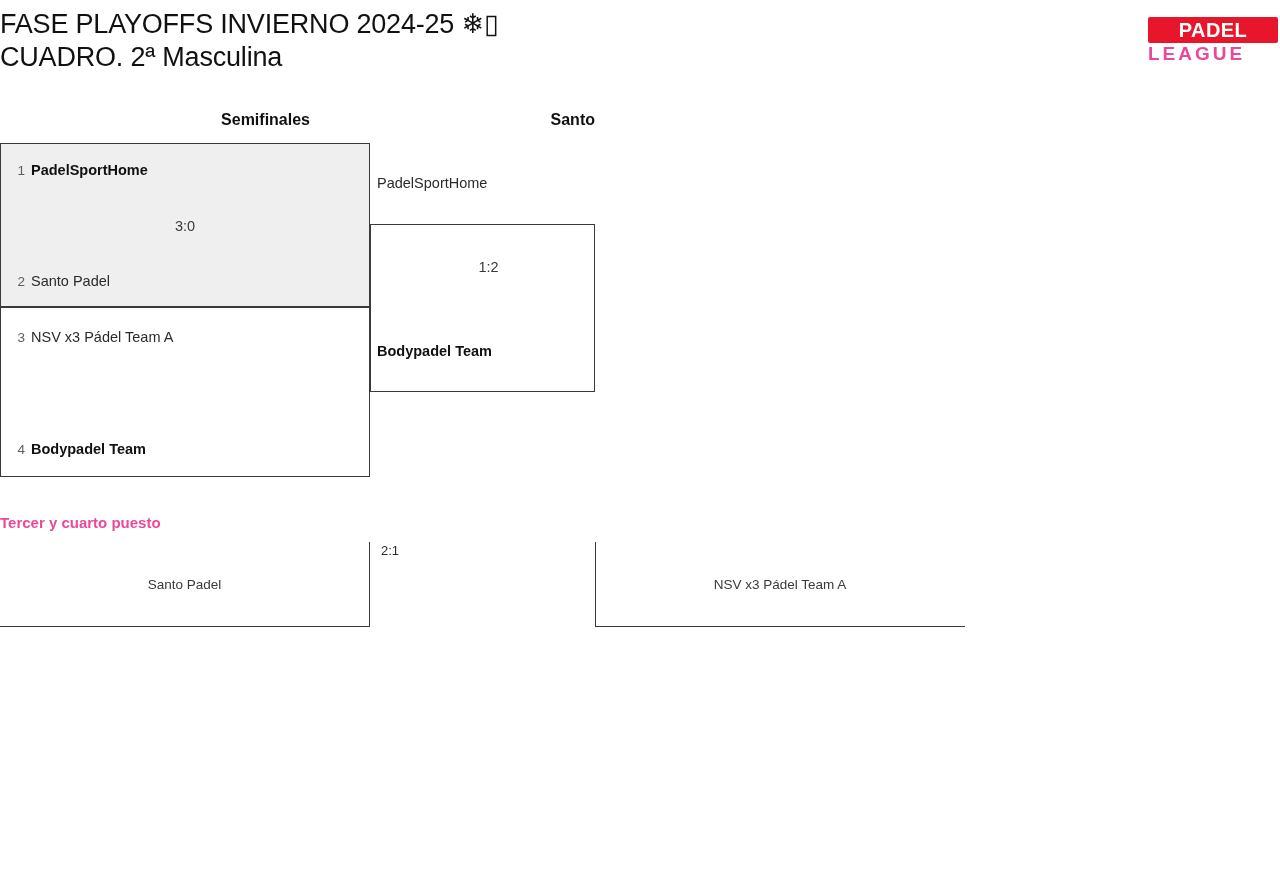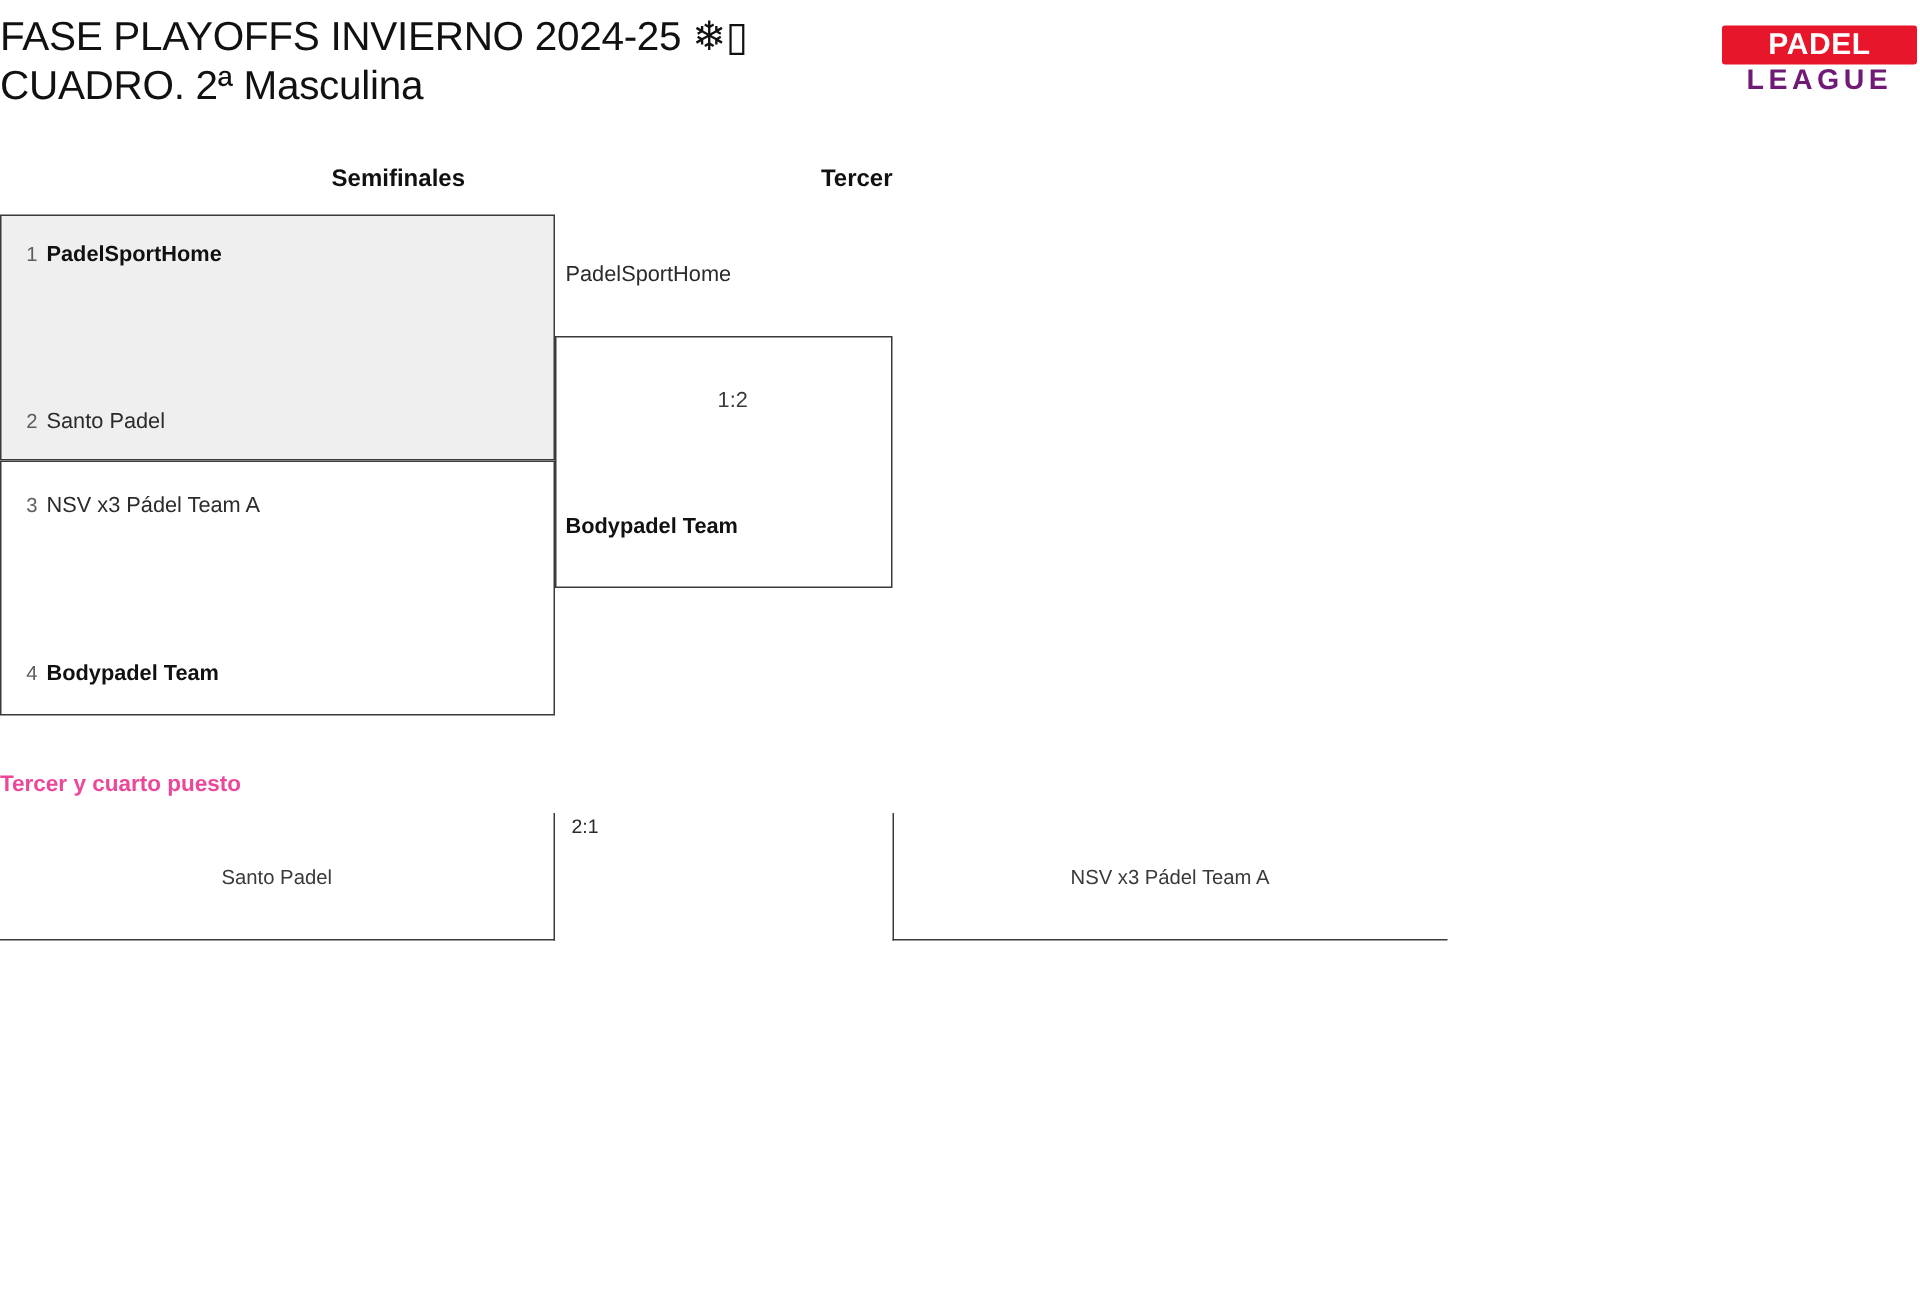--- a/index.html
+++ b/index.html
@@ -48,25 +48,25 @@
     font-size: 20px;
     font-weight: 700;
     line-height: 26px;
     text-align: center;
     letter-spacing: 0.4px;
     font-family: "Liberation Sans", sans-serif;
     border-radius: 2px;
     overflow: hidden;
   }
   #brand-logo .logo-bottom {
-    color: #701a75;
+    color: #ec4899;
     font-size: 19px;
     font-weight: 700;
     line-height: 22px;
-    text-align: center;
+    text-align: left;
     letter-spacing: 3px;
     margin-top: 0px;
   }
 
   
   .round-header {
     position: absolute;
     font-size: 16px;
     font-weight: 700;
     color: #111111;
@@ -248,29 +248,30 @@
 <div id="page-title">FASE PLAYOFFS INVIERNO 2024-25 ❄︎▯
 CUADRO. 2ª Masculina</div>
 
 <div id="brand-logo">
   <div class="logo-top">PADEL TEAM</div>
   <div class="logo-bottom">LEAGUE</div>
 </div>
 
 <div class="round-header" id="round-header-semis">Semifinales</div>
 
-<div class="round-header" id="round-header-final">Tercer</div>
+<div class="round-header" id="round-header-final">Santo</div>
 
 <div class="match-box" id="semifinal-1">
 
   <div class="team-row" id="sf1-team-top">
     <span class="seed">1</span>
     <span class="team-name winner">PadelSportHome</span>
   </div>
 
+  <div class="score-line" id="sf1-score">3:0</div>
 
   <div class="team-row" id="sf1-team-bot">
     <span class="seed">2</span>
     <span class="team-name">Santo Padel</span>
   </div>
 </div>
 
 <div class="match-box" id="semifinal-2">
 
   <div class="team-row" id="sf2-team-top">

